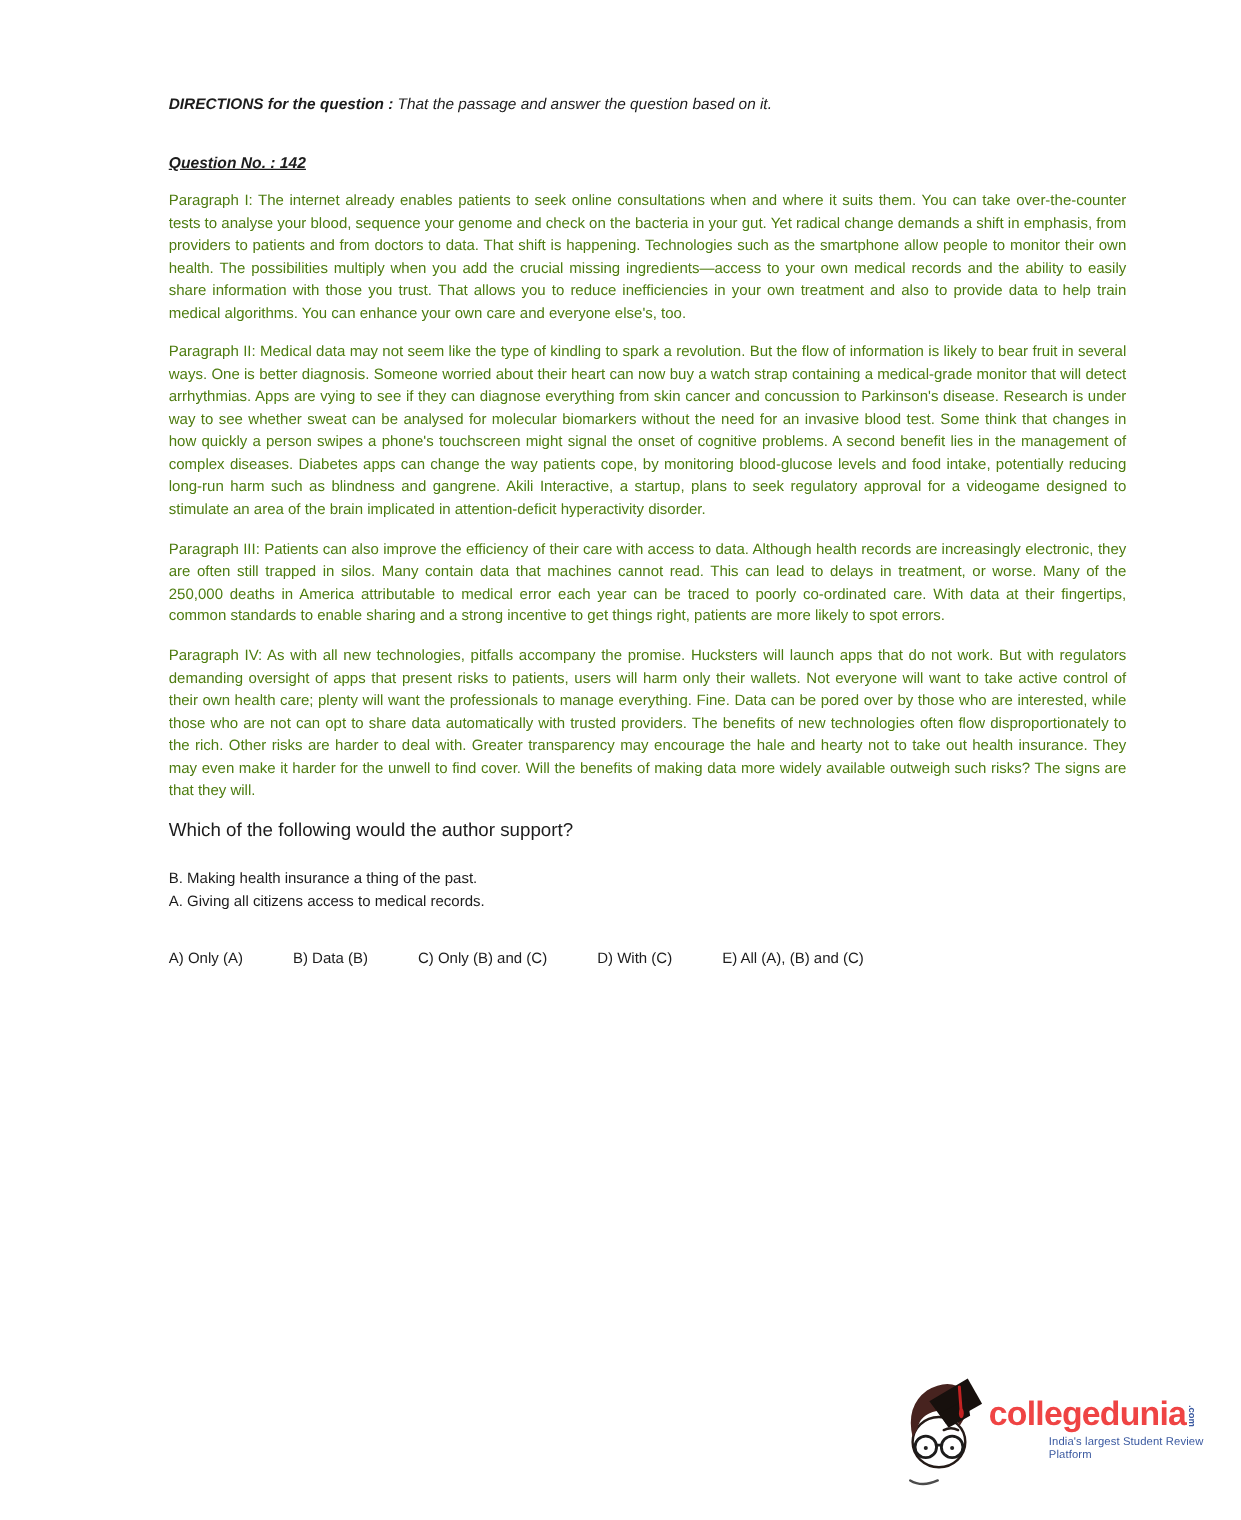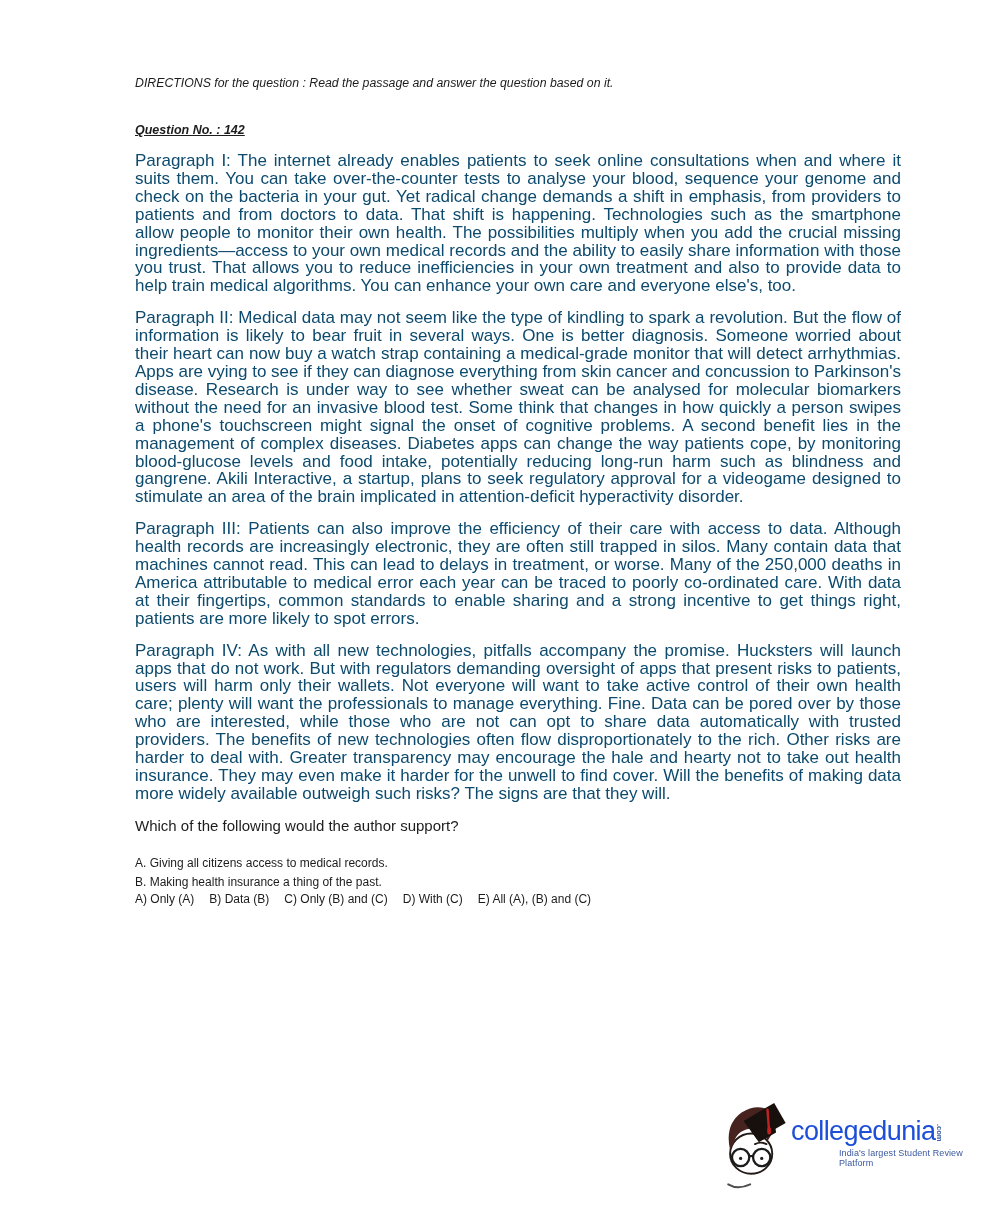--- a/index.html
+++ b/index.html
@@ -6,75 +6,75 @@
   html,body { background:#ffffff; }
   body {
     width:993px; height:1216px; position:relative; overflow:hidden;
     font-family:"Liberation Sans", sans-serif;
     color:#1c1c1c;
   }
   .content {
     position:absolute; left:135px; top:76px; width:766px;
   }
   .directions { font-size:12.3px; margin:0 0 33px 0; }
-  .directions .lbl { font-weight:normal; font-style:italic; }
+  .directions .lbl { font-weight:bold; font-style:italic; }
   .directions .txt { font-style:italic; }
   .qno {
     font-weight:bold; font-style:italic; font-size:12.5px; margin:12px 0 15px 0;text-decoration:underline;
   }
   .para {
-    font-size:17px; line-height:17.9px; text-align:justify;
-    margin:0 0 14px 0; color:#0c4a6e;
+    font-size:12px; line-height:17.9px; text-align:justify;
+    margin:0 0 14px 0; color:#4d7c0f;
   }
   .question { font-size:15px; margin:8px 0 20px 0; }
   .statements { font-size:12px; line-height:19px; }
   .options-row {
-    margin-top:0; font-size:12px; display:flex; gap:15px;
+    margin-top:28px; font-size:12px; display:flex; gap:40px;
     white-space:nowrap;
   }
   .logo {
     position:absolute; right:26px; top:1100px; width:244px; height:92px;
     display:flex; align-items:flex-start;
   }
   .mascot { width:64px; height:92px; flex:0 0 auto; margin-right:4px; }
   .logo-text { padding-top:18px; }
   .brand-row { display:flex; align-items:flex-start; }
   .brand {
-    font-size:27px; font-weight:normal; letter-spacing:-0.6px;
-    color:#1d4ed8; line-height:26px;
+    font-size:27px; font-weight:bold; letter-spacing:-0.6px;
+    color:#ef4444; line-height:26px;
   }
   .domain {
     font-size:7.5px; font-weight:bold; color:#3a59a0;
     writing-mode:vertical-rl; line-height:8px; margin-top:6px;
   }
   .tagline {
     font-size:9px; font-weight:normal; color:#3a59a0; margin-top:4px;
     letter-spacing:0.1px;
     margin-left:48px;
   }
 </style>
 </head>
 <body>
 
 <div class="content">
 
-  <p class="directions"><span class="lbl">DIRECTIONS for the question :</span> <span class="txt">Read the passage and answer the question based on it.</span></p>
+  <p class="directions"><span class="lbl">DIRECTIONS for the question :</span> <span class="txt">That the passage and answer the question based on it.</span></p>
 
   <p class="qno">Question No. : 142</p>
 
   <p class="para">Paragraph I: The internet already enables patients to seek online consultations when and where it suits them. You can take over-the-counter tests to analyse your blood, sequence your genome and check on the bacteria in your gut. Yet radical change demands a shift in emphasis, from providers to patients and from doctors to data. That shift is happening. Technologies such as the smartphone allow people to monitor their own health. The possibilities multiply when you add the crucial missing ingredients—access to your own medical records and the ability to easily share information with those you trust. That allows you to reduce inefficiencies in your own treatment and also to provide data to help train medical algorithms. You can enhance your own care and everyone else's, too.</p>
   <p class="para">Paragraph II: Medical data may not seem like the type of kindling to spark a revolution. But the flow of information is likely to bear fruit in several ways. One is better diagnosis. Someone worried about their heart can now buy a watch strap containing a medical-grade monitor that will detect arrhythmias. Apps are vying to see if they can diagnose everything from skin cancer and concussion to Parkinson's disease. Research is under way to see whether sweat can be analysed for molecular biomarkers without the need for an invasive blood test. Some think that changes in how quickly a person swipes a phone's touchscreen might signal the onset of cognitive problems. A second benefit lies in the management of complex diseases. Diabetes apps can change the way patients cope, by monitoring blood-glucose levels and food intake, potentially reducing long-run harm such as blindness and gangrene. Akili Interactive, a startup, plans to seek regulatory approval for a videogame designed to stimulate an area of the brain implicated in attention-deficit hyperactivity disorder.</p>
   <p class="para">Paragraph III: Patients can also improve the efficiency of their care with access to data. Although health records are increasingly electronic, they are often still trapped in silos. Many contain data that machines cannot read. This can lead to delays in treatment, or worse. Many of the 250,000 deaths in America attributable to medical error each year can be traced to poorly co-ordinated care. With data at their fingertips, common standards to enable sharing and a strong incentive to get things right, patients are more likely to spot errors.</p>
   <p class="para">Paragraph IV: As with all new technologies, pitfalls accompany the promise. Hucksters will launch apps that do not work. But with regulators demanding oversight of apps that present risks to patients, users will harm only their wallets. Not everyone will want to take active control of their own health care; plenty will want the professionals to manage everything. Fine. Data can be pored over by those who are interested, while those who are not can opt to share data automatically with trusted providers. The benefits of new technologies often flow disproportionately to the rich. Other risks are harder to deal with. Greater transparency may encourage the hale and hearty not to take out health insurance. They may even make it harder for the unwell to find cover. Will the benefits of making data more widely available outweigh such risks? The signs are that they will.</p>
 
   <p class="question">Which of the following would the author support?</p>
 
   <div class="statements">
+    <div>B. Making health insurance a thing of the past.</div>
     <div>A. Giving all citizens access to medical records.</div>
-    <div>B. Making health insurance a thing of the past.</div>
   </div>
 
   <div class="options-row">
     <span>A) Only (A)</span>
     <span>B) Data (B)</span>
     <span>C) Only (B) and (C)</span>
     <span>D) With (C)</span>
     <span>E) All (A), (B) and (C)</span>
   </div>
 

